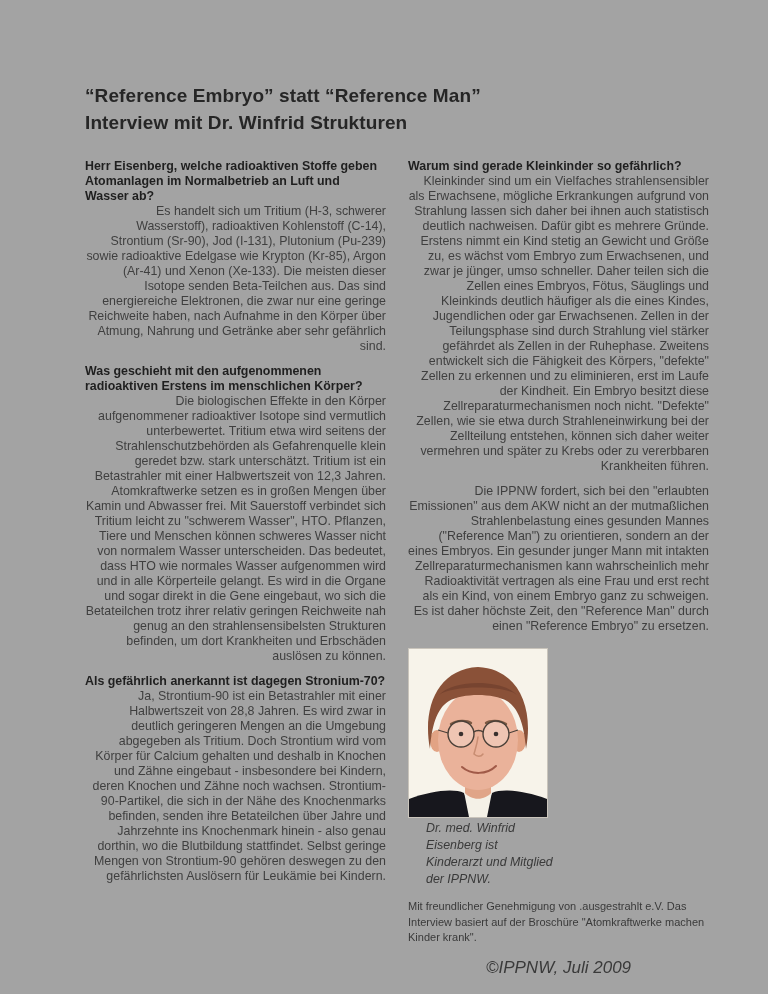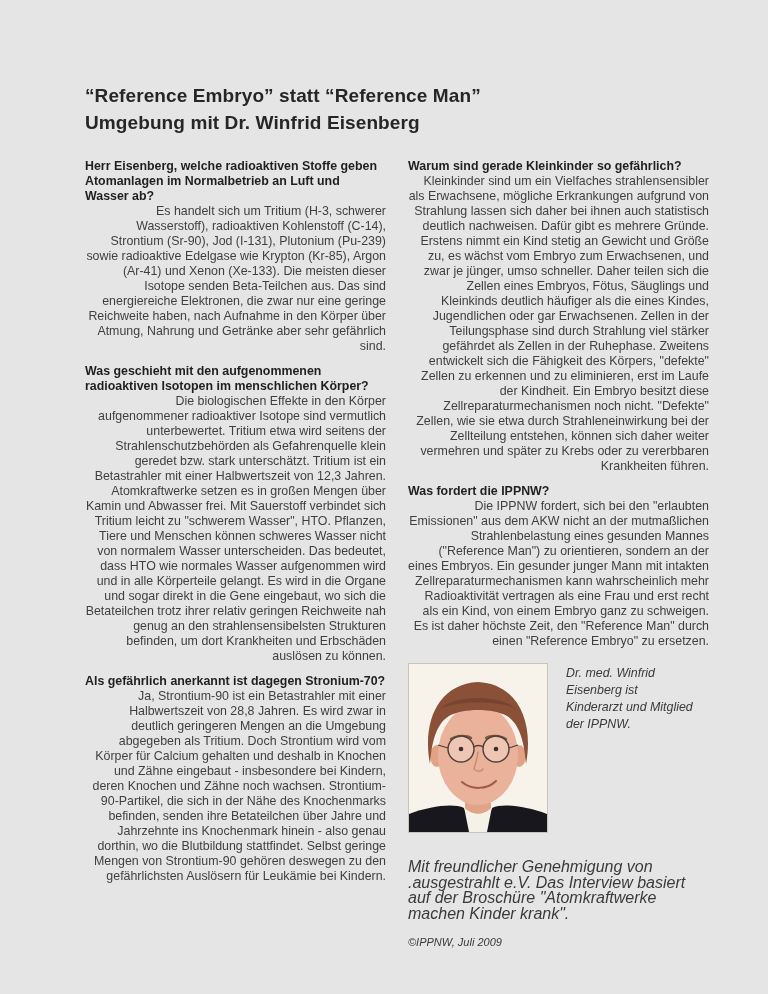--- a/index.html
+++ b/index.html
@@ -1,20 +1,20 @@
 <!DOCTYPE html>
 <html><head>
 <meta charset="utf-8">
 <style>
   html, body { margin: 0; padding: 0; background: #ffffff; }
   .page {
     position: relative;
     width: 768px;
     height: 994px;
-    background: #e5e5e5;
+    background: #a3a3a3;
     overflow: hidden;
     font-family: "Liberation Sans", sans-serif;
     color: #3f3f3f;
   }
   .content {
     position: absolute;
     left: 85px;
     top: 82px;
     width: 624px;
   }
@@ -40,90 +40,89 @@
     font-weight: bold;
     color: #1f1f1f;
   }
   .a {
     color: #3f3f3f;
     text-align: right;
   }
   .photo-row {
     display: flex;
     margin-top: 14px;
+    flex-direction: column;
   }
   .photo-frame {
     width: 140px;
     height: 170px;
     border: 1px solid #c9c4bb;
     box-sizing: border-box;
     flex-shrink: 0;
     background: #f7f3ea;
   }
   .photo-frame svg { display: block; }
   .caption {
     margin-left: 18px;
     margin-top: 2px;
     width: 128px;
     font-style: italic;
     font-size: 12.4px;
     line-height: 17px;
     color: #3a3a3a;
   }
   .credit {
-    margin-top: 26px;
-    font-style: italic;
-    font-size: 16px;
+    margin-top: 11px;
+    font-size: 11px;
     line-height: 15.5px;
     color: #3a3a3a;
     width: 300px;
   }
   .copyright {
     margin-top: 14px;
     font-style: italic;
-    font-size: 11px;
-    text-align: left;
+    font-size: 17px;
+    text-align: center;
     color: #3a3a3a;
   }
 </style>
 </head>
 <body>
 
 <div class="page">
   <div class="content">
 
     <h1 class="doc-title">
       <span>“Reference Embryo” statt “Reference Man”</span><br>
-      <span>Umgebung mit Dr. Winfrid Eisenberg</span>
+      <span>Interview mit Dr. Winfrid Strukturen</span>
     </h1>
 
     <div class="columns">
 
       <div class="col">
         <div class="section">
           <div class="q">Herr Eisenberg, welche radioaktiven Stoffe geben Atomanlagen im Normalbetrieb an Luft und Wasser ab?</div>
           <div class="a">Es handelt sich um Tritium (H-3, schwerer Wasserstoff), radioaktiven Kohlenstoff (C-14), Strontium (Sr-90), Jod (I-131), Plutonium (Pu-239) sowie radioaktive Edelgase wie Krypton (Kr-85), Argon (Ar-41) und Xenon (Xe-133). Die meisten dieser Isotope senden Beta-Teilchen aus. Das sind energiereiche Elektronen, die zwar nur eine geringe Reichweite haben, nach Aufnahme in den Körper über Atmung, Nahrung und Getränke aber sehr gefährlich sind.</div>
         </div>
         <div class="section">
-          <div class="q">Was geschieht mit den aufgenommenen radioaktiven Isotopen im menschlichen Körper?</div>
+          <div class="q">Was geschieht mit den aufgenommenen radioaktiven Erstens im menschlichen Körper?</div>
           <div class="a">Die biologischen Effekte in den Körper aufgenommener radioaktiver Isotope sind vermutlich unterbewertet. Tritium etwa wird seitens der Strahlenschutzbehörden als Gefahrenquelle klein geredet bzw. stark unterschätzt. Tritium ist ein Betastrahler mit einer Halbwertszeit von 12,3 Jahren. Atomkraftwerke setzen es in großen Mengen über Kamin und Abwasser frei. Mit Sauerstoff verbindet sich Tritium leicht zu "schwerem Wasser", HTO. Pflanzen, Tiere und Menschen können schweres Wasser nicht von normalem Wasser unterscheiden. Das bedeutet, dass HTO wie normales Wasser aufgenommen wird und in alle Körperteile gelangt. Es wird in die Organe und sogar direkt in die Gene eingebaut, wo sich die Betateilchen trotz ihrer relativ geringen Reichweite nah genug an den strahlensensibelsten Strukturen befinden, um dort Krankheiten und Erbschäden auslösen zu können.</div>
         </div>
         <div class="section">
           <div class="q">Als gefährlich anerkannt ist dagegen Stronium-70?</div>
           <div class="a">Ja, Strontium-90 ist ein Betastrahler mit einer Halbwertszeit von 28,8 Jahren. Es wird zwar in deutlich geringeren Mengen an die Umgebung abgegeben als Tritium. Doch Strontium wird vom Körper für Calcium gehalten und deshalb in Knochen und Zähne eingebaut - insbesondere bei Kindern, deren Knochen und Zähne noch wachsen. Strontium-90-Partikel, die sich in der Nähe des Knochenmarks befinden, senden ihre Betateilchen über Jahre und Jahrzehnte ins Knochenmark hinein - also genau dorthin, wo die Blutbildung stattfindet. Selbst geringe Mengen von Strontium-90 gehören deswegen zu den gefährlichsten Auslösern für Leukämie bei Kindern.</div>
         </div>
       </div>
 
       <div class="col">
         <div class="section">
           <div class="q">Warum sind gerade Kleinkinder so gefährlich?</div>
           <div class="a">Kleinkinder sind um ein Vielfaches strahlensensibler als Erwachsene, mögliche Erkrankungen aufgrund von Strahlung lassen sich daher bei ihnen auch statistisch deutlich nachweisen. Dafür gibt es mehrere Gründe. Erstens nimmt ein Kind stetig an Gewicht und Größe zu, es wächst vom Embryo zum Erwachsenen, und zwar je jünger, umso schneller. Daher teilen sich die Zellen eines Embryos, Fötus, Säuglings und Kleinkinds deutlich häufiger als die eines Kindes, Jugendlichen oder gar Erwachsenen. Zellen in der Teilungsphase sind durch Strahlung viel stärker gefährdet als Zellen in der Ruhephase. Zweitens entwickelt sich die Fähigkeit des Körpers, "defekte" Zellen zu erkennen und zu eliminieren, erst im Laufe der Kindheit. Ein Embryo besitzt diese Zellreparaturmechanismen noch nicht. "Defekte" Zellen, wie sie etwa durch Strahleneinwirkung bei der Zellteilung entstehen, können sich daher weiter vermehren und später zu Krebs oder zu vererbbaren Krankheiten führen.</div>
         </div>
         <div class="section">
-          <div class="q">Was fordert die IPPNW?</div>
           <div class="a">Die IPPNW fordert, sich bei den "erlaubten Emissionen" aus dem AKW nicht an der mutmaßlichen Strahlenbelastung eines gesunden Mannes ("Reference Man") zu orientieren, sondern an der eines Embryos. Ein gesunder junger Mann mit intakten Zellreparaturmechanismen kann wahrscheinlich mehr Radioaktivität vertragen als eine Frau und erst recht als ein Kind, von einem Embryo ganz zu schweigen. Es ist daher höchste Zeit, den "Reference Man" durch einen "Reference Embryo" zu ersetzen.</div>
         </div>
 
         <div class="photo-row">
           <div class="photo-frame">
             <svg width="138" height="168" viewBox="0 0 138 168" xmlns="http://www.w3.org/2000/svg">
               <rect width="138" height="168" fill="#f7f3ea"></rect>
 
               <rect x="56" y="126" width="26" height="26" fill="#e0a588"></rect>
 

